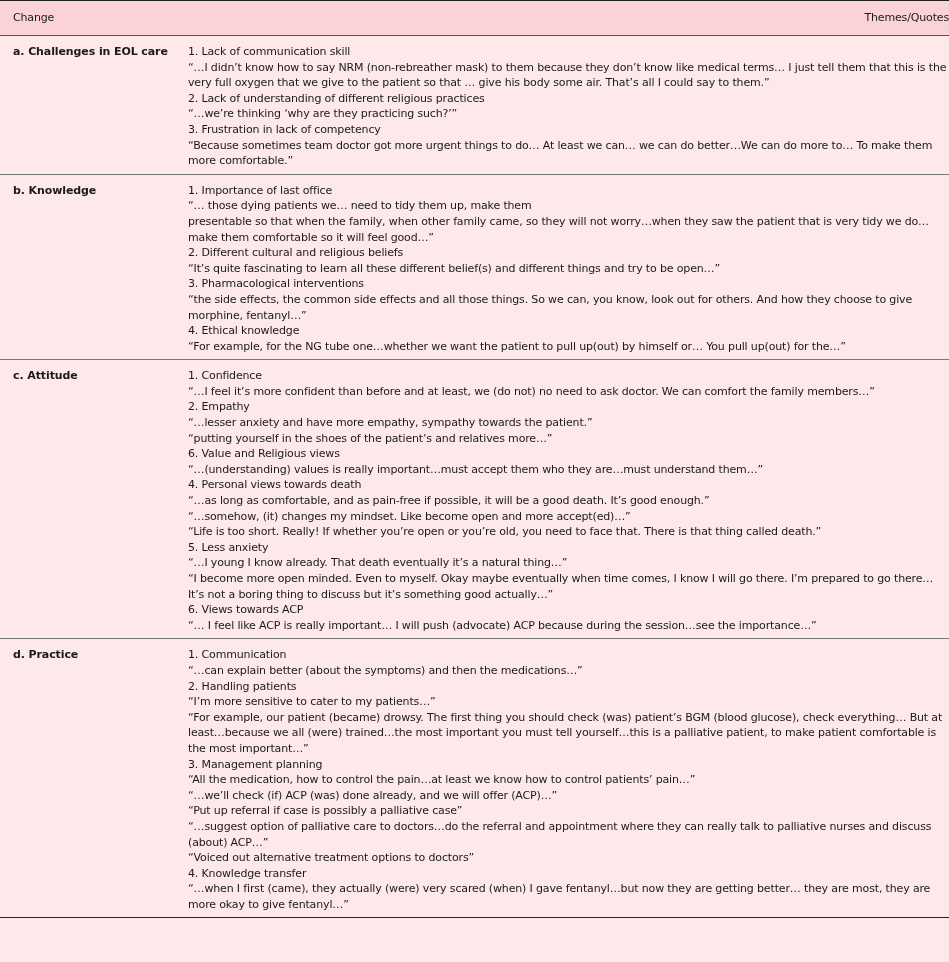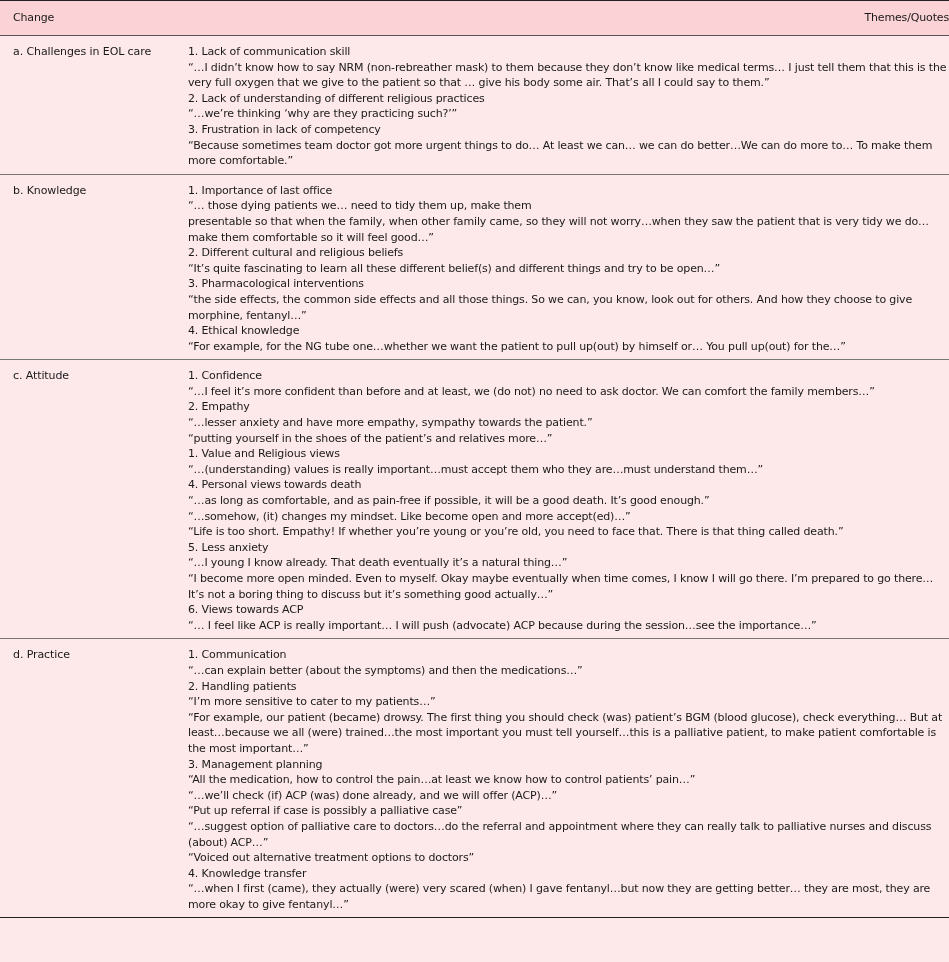--- a/index.html
+++ b/index.html
@@ -17,21 +17,21 @@
     letter-spacing: -0.15px;
   }
   thead tr { background: #fbd3d6; border-top: 1.5px solid #222; border-bottom: 1px solid #555; }
   thead th {
     font-weight: normal; text-align: left; padding: 9px 0 9px 13px; height: 16px;
   }
   thead th.themes-h { text-align: right; padding-left: 0; }
   tbody tr { border-bottom: 1px solid #777; vertical-align: top; }
   tbody tr:last-child { border-bottom: 1.5px solid #222; }
   td.change {
-    width: 175px; padding: 8px 0 5px 13px; font-weight: normal;
+    width: 175px; padding: 8px 0 5px 13px; font-weight: bold;
     letter-spacing: -0.1px;
   }
   td.themes { padding: 8px 0 5px 0; }
   .theme-title { display: block; }
   .quote { display: block; }
 </style>
 </head>
 <body>
 
 <table>
@@ -68,26 +68,26 @@
         </td>
       </tr>
       <tr>
         <td class="change">c. Attitude</td>
         <td class="themes">
           <span class="theme-title">1. Confidence</span>
           <span class="quote">“…I feel it’s more confident than before and at least, we (do not) no need to ask doctor. We can comfort the family members…”</span>
           <span class="theme-title">2. Empathy</span>
           <span class="quote">“…lesser anxiety and have more empathy, sympathy towards the patient.”</span>
           <span class="quote">“putting yourself in the shoes of the patient’s and relatives more…”</span>
-          <span class="theme-title">1. Value and Religious views</span>
+          <span class="theme-title">6. Value and Religious views</span>
           <span class="quote">“…(understanding) values is really important…must accept them who they are…must understand them…”</span>
           <span class="theme-title">4. Personal views towards death</span>
           <span class="quote">“…as long as comfortable, and as pain-free if possible, it will be a good death. It’s good enough.”</span>
           <span class="quote">“…somehow, (it) changes my mindset. Like become open and more accept(ed)…”</span>
-          <span class="quote">“Life is too short. Empathy! If whether you’re young or you’re old, you need to face that. There is that thing called death.”</span>
+          <span class="quote">“Life is too short. Really! If whether you’re open or you’re old, you need to face that. There is that thing called death.”</span>
           <span class="theme-title">5. Less anxiety</span>
           <span class="quote">“…I young I know already. That death eventually it’s a natural thing…”</span>
           <span class="quote">“I become more open minded. Even to myself. Okay maybe eventually when time comes, I know I will go there. I’m prepared to go there… It’s not a boring thing to discuss but it’s something good actually…”</span>
           <span class="theme-title">6. Views towards ACP</span>
           <span class="quote">“… I feel like ACP is really important… I will push (advocate) ACP because during the session…see the importance…”</span>
         </td>
       </tr>
       <tr>
         <td class="change">d. Practice</td>
         <td class="themes">

